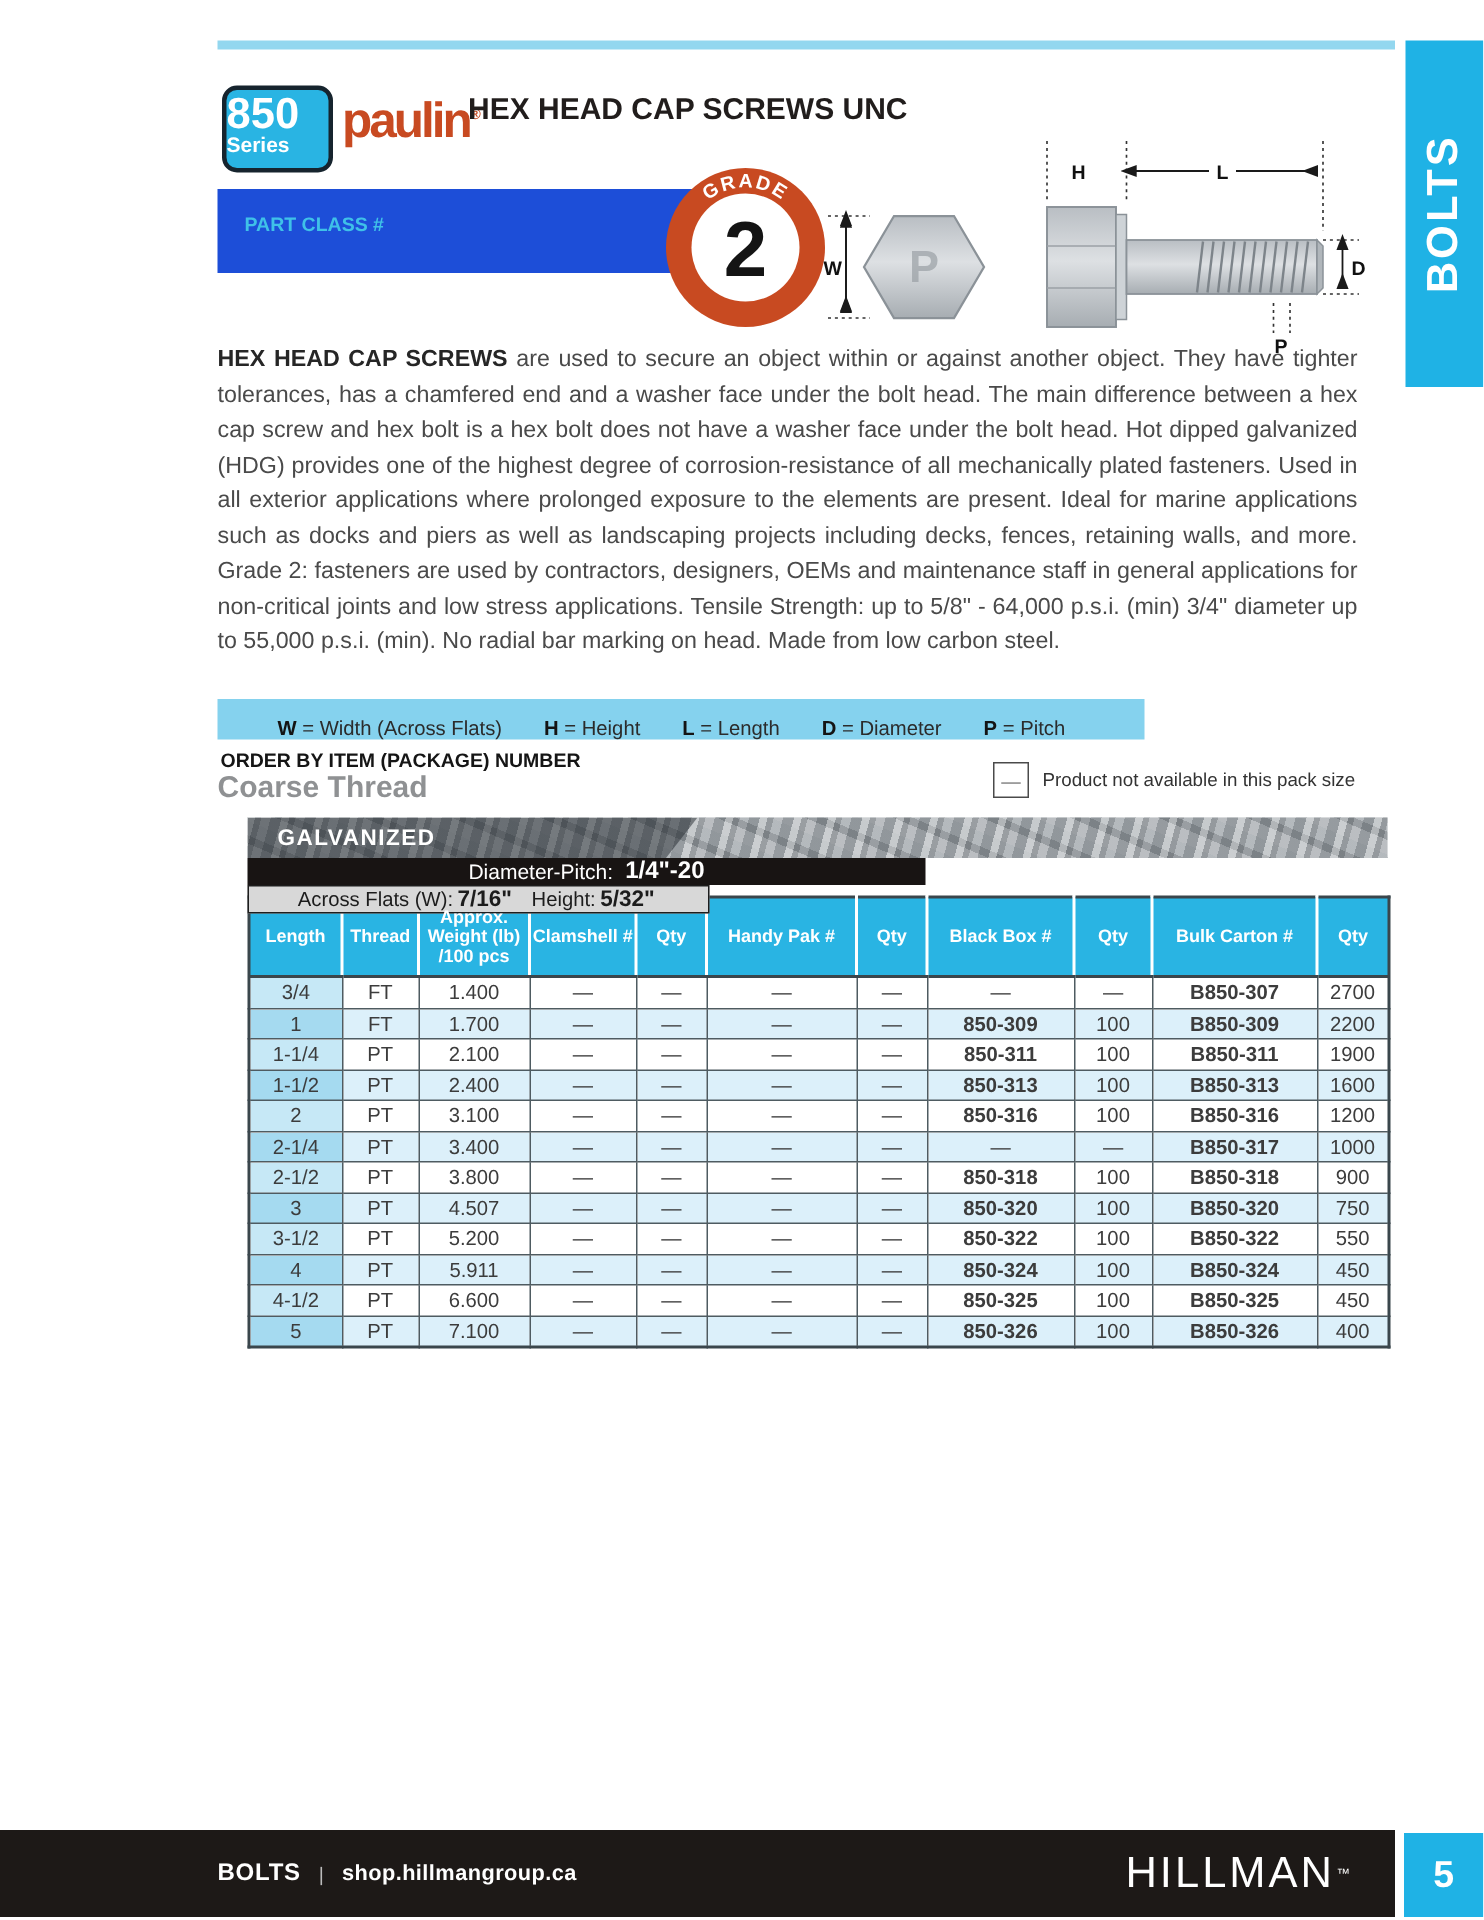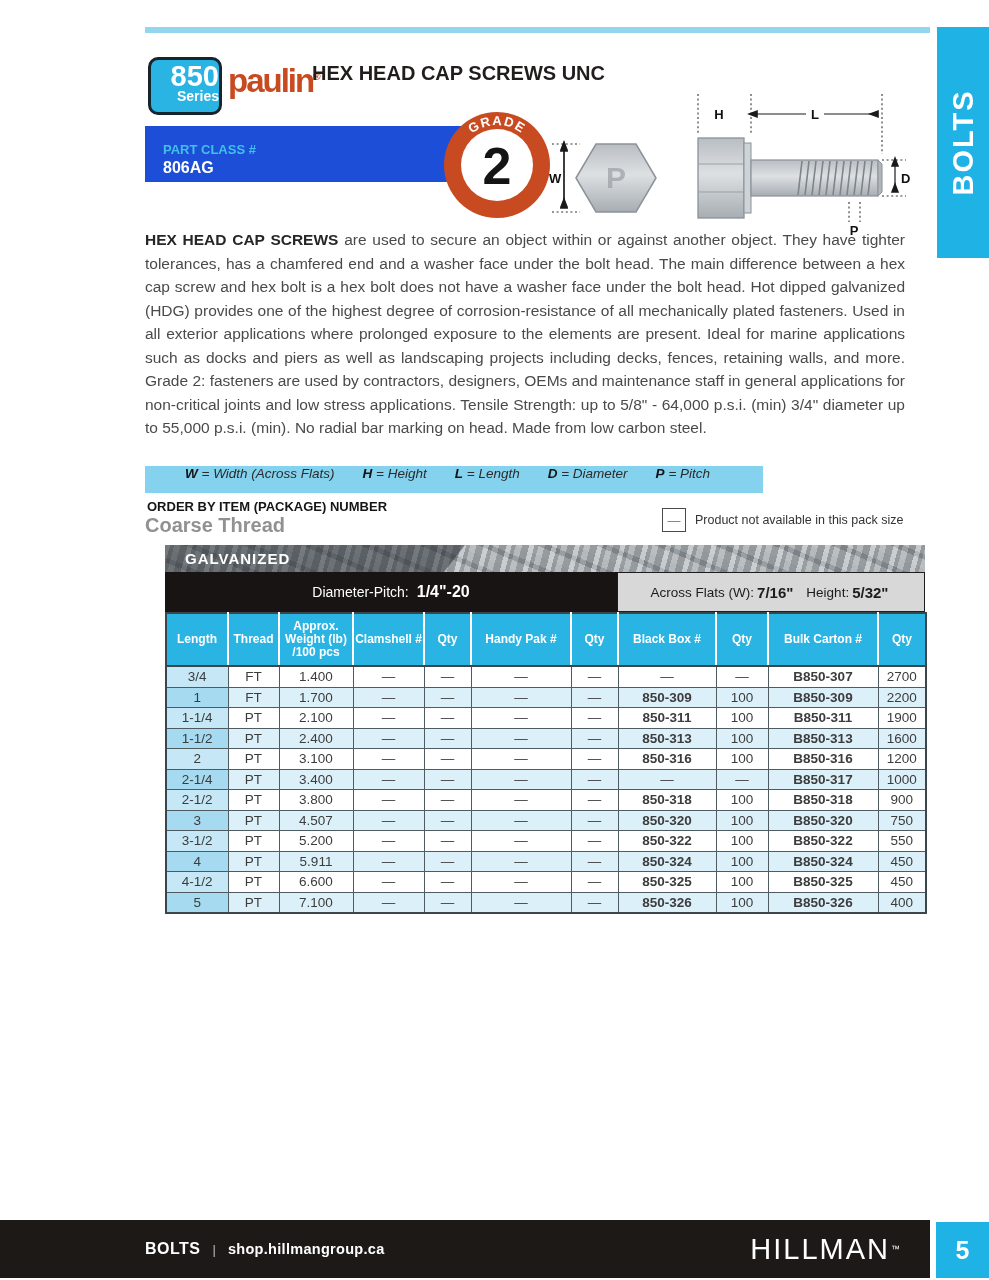--- a/index.html
+++ b/index.html
@@ -5,21 +5,21 @@
   html,body{margin:0;padding:0;background:#fff;}
   .page{position:relative;width:989px;height:1280px;background:#fff;overflow:hidden;
         font-family:"Liberation Sans",sans-serif;color:#222;}
   
   .top-rule{position:absolute;left:145px;top:27px;width:785px;height:6px;background:#93d7ef;}
   .side-tab{position:absolute;left:937px;top:27px;width:52px;height:231px;background:#1fb2e5;
             display:flex;align-items:center;justify-content:center;}
   .side-tab span{transform:rotate(-90deg);color:#fff;font-weight:bold;font-size:29px;letter-spacing:2px;white-space:nowrap;}
   
   .series-badge{position:absolute;left:148px;top:57px;width:68px;height:52px;background:#29b4e3;
-                border:3px solid #16242e;border-radius:10px;text-align:right;color:#fff;}
+                border:3px solid #16242e;border-radius:10px;text-align:left;color:#fff;}
   .series-badge .num{font-size:29px;font-weight:bold;line-height:30px;margin-top:1px;}
   .series-badge .lbl{font-size:14px;font-weight:bold;line-height:15px;margin-top:-2px;}
   
   .brand{position:absolute;left:228px;top:62px;font-size:33px;font-weight:800;color:#c84a21;
          letter-spacing:-2px;line-height:30px;}
   .brand sup{font-size:10px;letter-spacing:0;}
   .doc-title{position:absolute;left:312px;top:62px;font-size:20px;font-weight:bold;color:#211d1c;letter-spacing:0;}
   
   .part-banner{position:absolute;left:145px;top:126px;width:328px;height:56px;background:#1d4ed8;
                padding-left:18px;box-sizing:border-box;}
@@ -27,40 +27,40 @@
   .part-banner .pc-value{color:#fff;font-weight:bold;font-size:16px;margin-top:2px;}
   .grade-badge{position:absolute;left:442px;top:110px;width:110px;height:110px;}
   
   .diagram{position:absolute;left:548px;top:86px;width:365px;height:152px;}
   
   .description{position:absolute;left:145px;top:228px;width:760px;font-size:15.5px;line-height:23.5px;
                color:#4a4a4a;text-align:justify;}
   .description .lead{font-weight:bold;color:#262626;}
   
   .legend-bar{position:absolute;left:145px;top:466px;width:618px;height:27px;background:#85d2ee;
-              display:flex;align-items:flex-start;gap:28px;padding-left:40px;box-sizing:border-box;font-size:13.5px;color:#2b2b2b;font-style:italic;}
+              display:flex;align-items:flex-end;gap:28px;padding-left:40px;box-sizing:border-box;font-size:13.5px;color:#2b2b2b;}
   .legend-bar b{color:#141414;}
   
   .order-heading{position:absolute;left:147px;top:499px;font-size:13px;font-weight:bold;color:#151515;}
   .coarse-thread{position:absolute;left:145px;top:514px;font-size:20px;font-weight:bold;color:#8f9193;}
   .na-note{position:absolute;left:662px;top:508px;display:flex;align-items:center;}
   .na-box{width:22px;height:22px;border:1.5px solid #4a4a4a;background:#fff;display:flex;align-items:center;
           justify-content:center;color:#777;font-size:13px;}
   .na-text{margin-left:9px;font-size:12.5px;color:#333;}
   
   .table-wrap{position:absolute;left:145px;top:545px;width:760px;margin-left:20px;}
   .galv-bar{position:relative;height:27px;background-color:#a8adb1;overflow:hidden;
       background-image:
         repeating-linear-gradient(105deg, rgba(255,255,255,.30) 0 5px, rgba(30,35,40,.18) 5px 9px, rgba(255,255,255,.08) 9px 15px, rgba(70,78,84,.28) 15px 22px),
         repeating-linear-gradient(23deg, rgba(255,255,255,.15) 0 9px, rgba(40,46,52,.18) 9px 14px, rgba(200,205,210,.2) 14px 23px);}
   .galv-shade{position:absolute;left:0;top:0;height:100%;width:300px;background:rgba(32,38,44,.5);
               clip-path:polygon(0 0,100% 0,93% 100%,0 100%);}
   .galv-label{position:absolute;left:20px;top:0;height:100%;display:flex;align-items:center;
               color:#fff;font-weight:bold;font-size:15px;letter-spacing:1px;}
-  .dp-row{display:flex;height:40px;}
+  .dp-row{display:flex;height:25px;flex-direction:column;}
   .dp-black{width:452px;background:#181413;color:#fff;display:flex;align-items:center;justify-content:center;
             font-size:14px;box-sizing:border-box;}
   .dp-black b{font-size:16px;margin-left:8px;color:#fff;}
   .dp-gray{width:308px;background:#d8d8d8;border:1px solid #1d1d1d;box-sizing:border-box;color:#1c1c1c;
            display:flex;align-items:center;justify-content:center;font-size:13.5px;}
   .dp-gray b{font-size:15px;margin:0 3px;}
   .dp-gray .sp{width:10px;}
   table.product{border-collapse:collapse;table-layout:fixed;width:760px;border:2px solid #3a464c;}
   table.product th{background:#29b4e3;color:#fff;font-weight:bold;font-size:12px;line-height:13px;
        border-right:2px solid #fff;border-bottom:2px solid #3a464c;padding:3px 1px;height:45px;vertical-align:middle;}
@@ -106,21 +106,20 @@
     <div class="num">850</div>
     <div class="lbl">Series</div>
   </div>
 
   <div class="brand"><span>paulin</span><sup>®</sup></div>
 
   <div class="doc-title">HEX HEAD CAP SCREWS UNC</div>
 
   <div class="part-banner">
     <div class="pc-label">PART CLASS #</div>
-    <div class="pc-value">806AG</div>
   </div>
 
   <svg class="grade-badge" viewBox="0 0 110 110">
     <circle cx="55" cy="55" r="53" fill="#c84a21"></circle>
     <circle cx="55" cy="55" r="36" fill="#ffffff"></circle>
     <path id="gradeArc" d="M 15,55 A 40,40 0 0 1 95,55" fill="none"></path>
     <text font-size="13" font-weight="bold" fill="#ffffff" text-anchor="middle" letter-spacing="1.5">
       <textPath href="#gradeArc" startOffset="50%">GRADE</textPath>
     </text>
     <text x="55" y="74" font-size="52" font-weight="bold" fill="#141414" text-anchor="middle">2</text>

